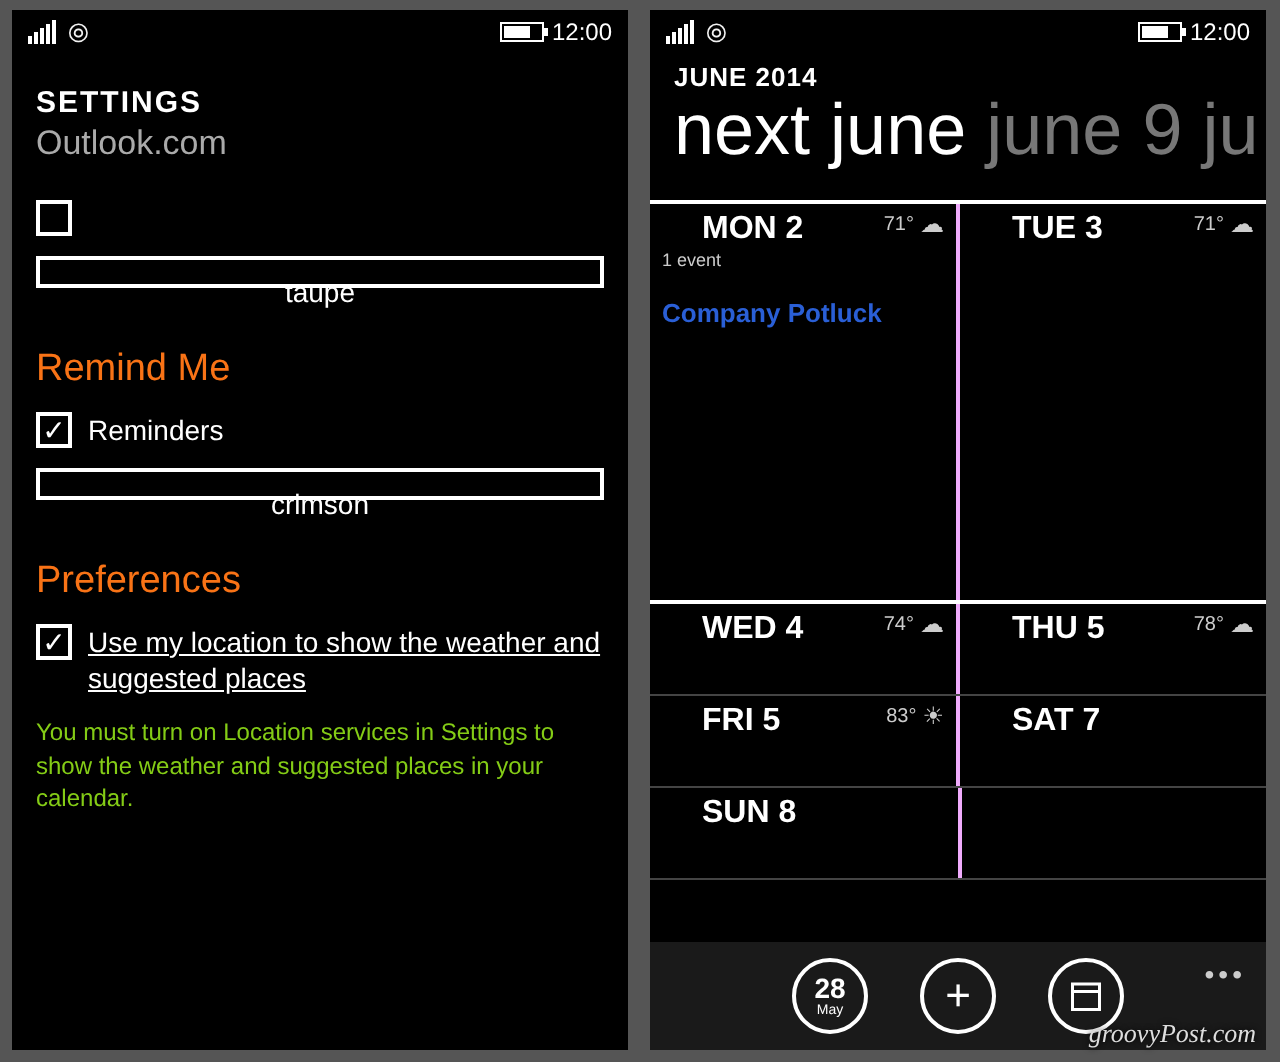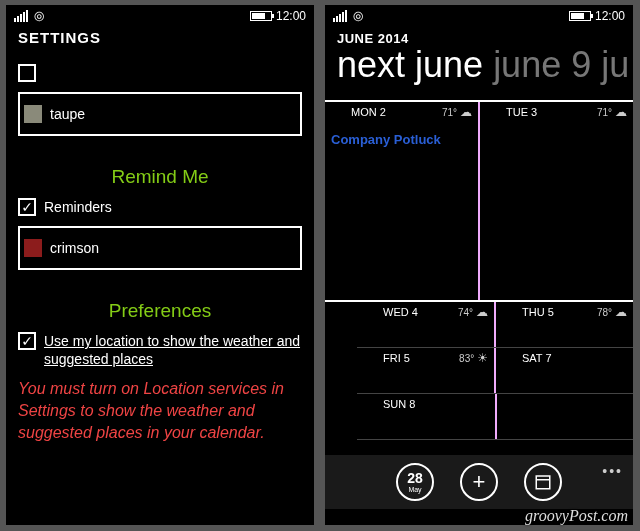--- a/index.html
+++ b/index.html
@@ -45,95 +45,96 @@
   .battery {
     width: 22px; height: 10px;
     border: 1px solid #fff;
     position: relative;
   }
   .battery::after { content:''; position:absolute; right:-3px; top:2px; width:2px; height:4px; background:#fff; }
   .battery .fill { position:absolute; left:1px; top:1px; bottom:1px; width: 65%; background:#fff; }
 
   
   .settings-screen { padding: 0 12px; }
-  .settings-title { font-size: 15px; font-weight: 600; letter-spacing: 1px; margin-top: 2px; }
+  .settings-title { font-size: 15px; font-weight: 600; letter-spacing: 1px; margin-top: 16px; }
   .settings-sub { color: #aaa; font-size: 17px; font-weight: 300; margin-top: 2px; }
 
   .sec { margin-top: 18px; }
   .sec.tight { margin-top: 30px; }
-  .sec-title { color: #84cc16; font-size: 19px; font-weight: 300; margin-bottom: 10px; text-align: center; }
+  .sec-title { color: #f97316; font-size: 19px; font-weight: 300; margin-bottom: 10px; }
 
   .checkrow { display: flex; align-items: center; gap: 8px; margin: 6px 0 10px; cursor: pointer; }
   .checkbox {
     width: 18px; height: 18px; border: 2px solid #fff; flex: none;
     display: inline-flex; align-items:center; justify-content:center;
     font-size: 14px; line-height:1; color:#fff;
   }
   .checkrow .lbl { font-size: 14px; font-weight: 400; }
 
   .checkdesc { display:flex; gap:8px; align-items:flex-start; margin:6px 0 10px; cursor:pointer; }
   .checkdesc .lbl { font-size: 14px; line-height: 1.3; text-decoration: underline; }
 
   .color-select {
     border: 2px solid #fff;
-    height: 44px;
+    height: 16px;
     display: flex;
     align-items: center;
     padding: 0 4px;
     gap: 8px;
     cursor: pointer;
+    flex-direction: column;
   }
   .swatch { width: 18px; height: 18px; }
   .swatch.taupe { background: #8a8a7a; }
   .swatch.crimson { background: #8c1c1c; }
   .color-select .lbl { font-size: 14px; }
 
-  .small-note { font-size: 16px; color: #ef4444; line-height: 1.35; margin-top: 8px; font-style: italic; }
+  .small-note { font-size: 12px; color: #84cc16; line-height: 1.35; margin-top: 8px; }
 
   
   .cal-head { padding: 4px 12px 0; }
   .cal-month { font-size: 13px; font-weight: 600; letter-spacing: .5px; }
   .cal-big { font-size: 36px; font-weight: 300; white-space: nowrap; margin-top: -2px; }
   .cal-big .dim { color: #777; }
 
   .cal-grid { margin-top: 14px; border-top: 2px solid #fff; }
   .cal-row { display: flex; border-bottom: 1px solid #444; }
   .cal-row.featured { height: 200px; border-bottom: 2px solid #fff; }
-  .cal-row.short { height: 46px; margin-left: 32px; }
+  .cal-row.short { height: 46px; }
   .cal-cell { flex: 1; padding: 4px 6px 2px; position: relative; }
   .cal-cell + .cal-cell { border-left: 2px solid #f0abfc; }
   .day-top { display:flex; align-items:flex-start; }
-  .day-label { font-size: 11px; font-weight: 400; padding-left: 20px; }
+  .day-label { font-size: 16px; font-weight: 700; padding-left: 20px; }
   .day-meta { margin-left:auto; display:flex; align-items:center; gap:3px; font-size:10px; color:#ccc; }
   .wxicon { font-size: 12px; line-height:1; }
   .sub { font-size: 9px; color:#ccc; margin-top:1px; }
   .event { color:#2a5fd6; font-weight:600; font-size:13px; margin-top:14px; }
 
   
   .appbar {
-    position:absolute; bottom:16px; left:0; right:0; height:54px;
+    position:absolute; bottom:0; left:0; right:0; height:54px;
     background:#1a1a1a;
     display:flex; align-items:center; justify-content:center;
     gap:26px;
   }
   .appbar .circle {
     width:38px; height:38px; border:2px solid #fff; border-radius:50%;
     display:flex; align-items:center; justify-content:center;
     cursor:pointer;
   }
   .appbar .date-btn { flex-direction:column; }
   .appbar .date-btn .n { font-size:14px; font-weight:600; line-height:1; }
   .appbar .date-btn .m { font-size:7px; line-height:1; margin-top:1px; }
   .appbar .plus { font-size:22px; font-weight:300; }
   .appbar .calicon svg { width:18px; height:18px; }
   .appbar .dots { position:absolute; right:10px; bottom:30px; letter-spacing:2px; font-size:14px; cursor:pointer; color:#ccc; }
 
   .watermark {
     position:absolute; right:12px; bottom:6px;
-    color:#ddd; font-size:16px; font-style:italic;
+    color:#ddd; font-size:13px; font-style:italic;
     font-family: Georgia, serif;
     text-shadow: 0 0 3px #000;
     pointer-events: none;
   }
 </style>
 </head>
 <body>
 
 <div class="phone left">
   <div class="status-bar">
@@ -150,20 +151,21 @@
     <div class="sb-right">
       <span class="battery">
           <span class="fill"></span>
         </span>
       <span>12:00</span>
     </div>
   </div>
 
   <div class="settings-screen">
     <div class="settings-title">SETTINGS</div>
+    <div class="settings-sub">Outlook.com</div>
 
     <div class="sec">
       <div class="checkrow">
         <span class="checkbox"></span>
       </div>
       <div class="color-select">
         <span class="swatch taupe"></span>
         <span class="lbl">taupe</span>
       </div>
     </div>
@@ -222,20 +224,21 @@
   <div class="cal-grid">
     <div class="cal-row featured">
       <div class="cal-cell">
         <div class="day-top">
           <span class="day-label">MON 2</span>
           <span class="day-meta">
             <span>71°</span>
             <span class="wxicon">☁</span>
           </span>
         </div>
+        <div class="sub">1 event</div>
         <div class="event">Company Potluck</div>
       </div>
       <div class="cal-cell">
         <div class="day-top">
           <span class="day-label">TUE 3</span>
           <span class="day-meta">
             <span>71°</span>
             <span class="wxicon">☁</span>
           </span>
         </div>

